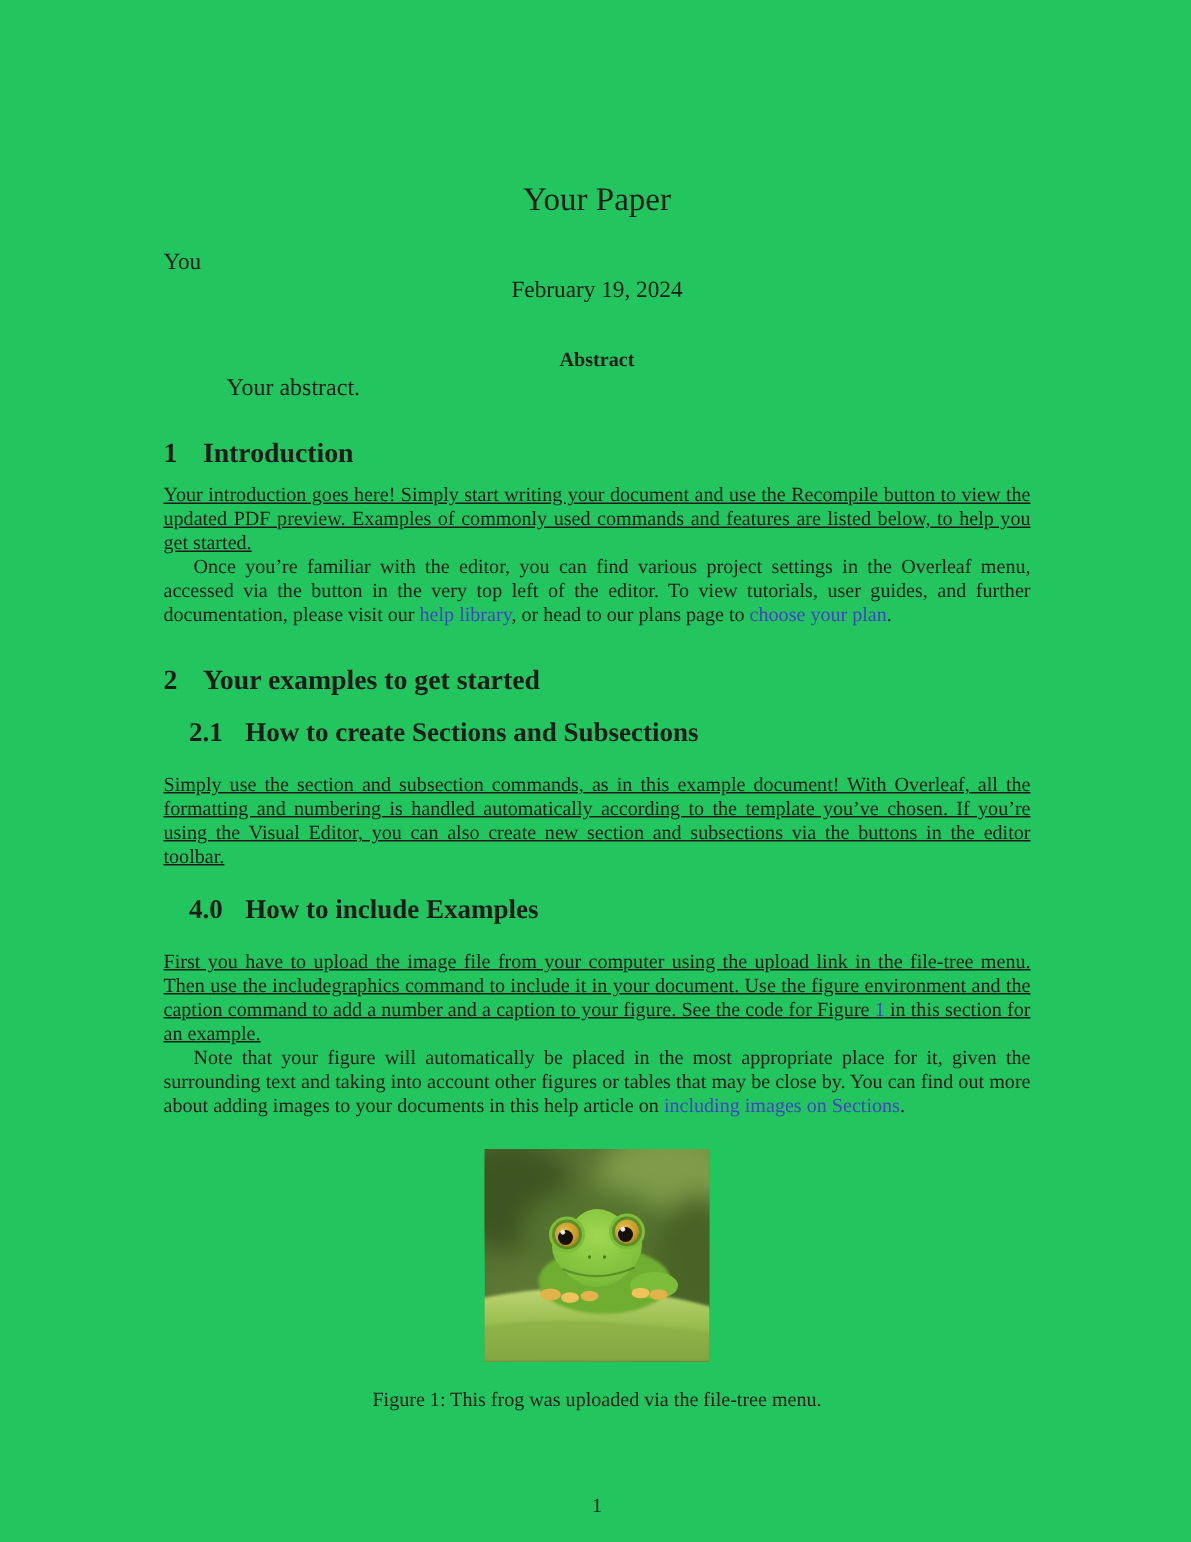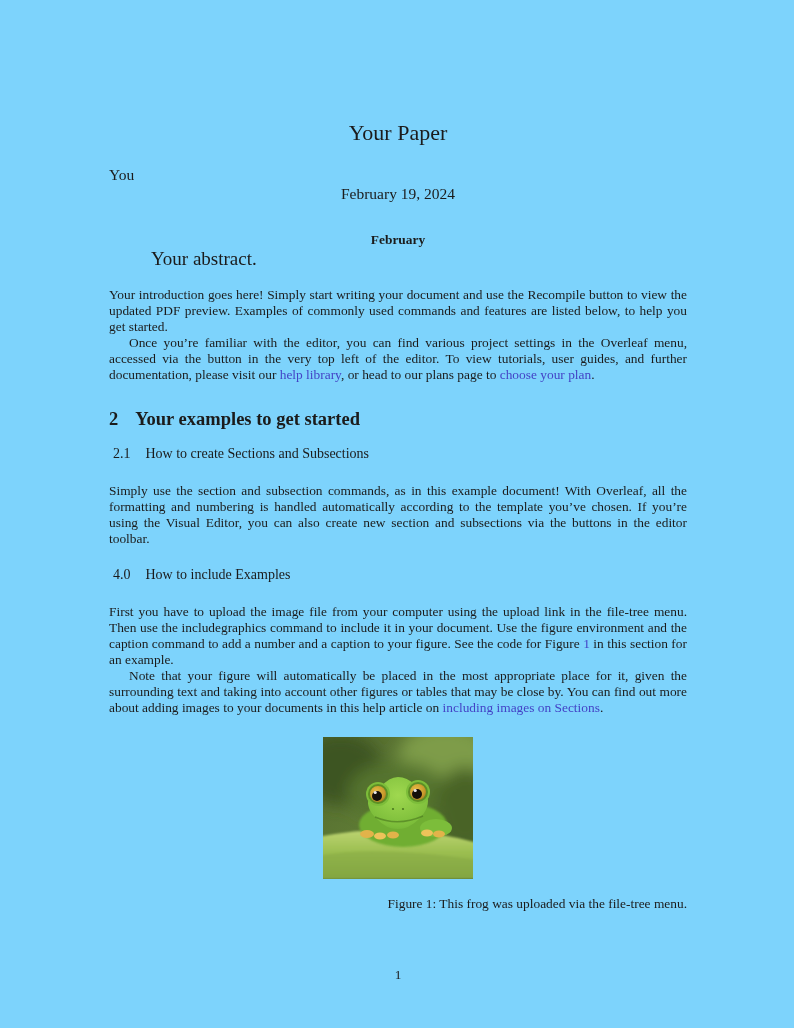--- a/index.html
+++ b/index.html
@@ -1,20 +1,20 @@
 <!DOCTYPE html>
 <html><head>
 <meta charset="utf-8">
 <style>
   html, body { margin: 0; padding: 0; background: #ffffff; }
   .page {
     position: relative;
     width: 794px;
     height: 1028px;
-    background: #7dd3fc;
+    background: #22c55e;
     color: #1b1b1b;
     font-family: "Liberation Serif", "DejaVu Serif", serif;
     overflow: hidden;
   }
   .content {
     margin-left: 109px;
     width: 578px;
   }
   .title {
     margin: 0;
@@ -38,85 +38,86 @@
   .abstract-heading {
     margin-top: 28px;
     font-size: 13.4px;
     line-height: 17px;
     font-weight: bold;
     text-align: center;
   }
   .abstract-body {
     margin-top: 3px;
     padding: 0 42px;
-    font-size: 19px;
+    font-size: 16px;
     line-height: 16px;
   }
   h2.section {
     margin: 0;
     margin-top: 25px;
     font-size: 18.5px;
     line-height: 23px;
     font-weight: bold;
   }
   h2.section .secnum { margin-right: 17px; }
   h3.subsection {
-    margin: 4px;
+    margin: 17px;
     margin-top: 13px;
-    font-size: 14px;
+    font-size: 18px;
     line-height: 19px;
-    font-weight: normal;
+    font-weight: bold;
   }
   h3.subsection .secnum { margin-right: 15px; }
   h3.subsection.more-space { margin-top: 18px; }
   p.body {
     margin: 0;
     font-size: 13.4px;
     line-height: 16px;
     text-align: justify;
   }
-  p.body.after-heading { margin-top: 20px; }
+  p.body.after-heading { margin-top: 7px; text-decoration: underline; }
   p.body.indented { text-indent: 20px; }
   .sec2-spacer { margin-top: 22px; }
   a.doclink {
     color: #4343c6;
     text-decoration: none;
     cursor: pointer;
   }
   .figure-block {
     margin-top: 21px;
     text-align: center;
   }
   .figure-block svg { display: inline-block; vertical-align: top; }
   .figure-caption {
     margin-top: 17px;
     font-size: 13.4px;
     line-height: 16px;
-    text-align: right;
+    text-align: center;
   }
   .page-number {
     margin-top: 55px;
     font-size: 13.4px;
     line-height: 16px;
     text-align: center;
   }
 </style>
 </head>
 <body>
 
 <div class="page">
   <div class="content">
 
     <h1 class="title">Your Paper</h1>
     <div class="author">You</div>
     <div class="date">February 19, 2024</div>
 
-    <div class="abstract-heading">February</div>
+    <div class="abstract-heading">Abstract</div>
     <div class="abstract-body">Your abstract.</div>
 
+    <h2 class="section"><span class="secnum">1</span><span>Introduction</span></h2>
 
     <p class="body after-heading">Your introduction goes here! Simply start writing your document and use the Recompile button to view the updated PDF preview. Examples of commonly used commands and features are listed below, to help you get started.</p>
     <p class="body indented"><span>Once you’re familiar with the editor, you can find various project settings in the Overleaf menu, accessed via the button in the very top left of the editor. To view tutorials, user guides, and further documentation, please visit our </span><a class="doclink">help library</a><span>, or head to our plans page to </span><a class="doclink">choose your plan</a><span>.</span></p>
 
     <h2 class="section sec2-spacer"><span class="secnum">2</span><span>Your examples to get started</span></h2>
 
     <h3 class="subsection"><span class="secnum">2.1</span><span>How to create Sections and Subsections</span></h3>
     <p class="body after-heading">Simply use the section and subsection commands, as in this example document! With Overleaf, all the formatting and numbering is handled automatically according to the template you’ve chosen. If you’re using the Visual Editor, you can also create new section and subsections via the buttons in the editor toolbar.</p>
 
     <h3 class="subsection more-space"><span class="secnum">4.0</span><span>How to include Examples</span></h3>

